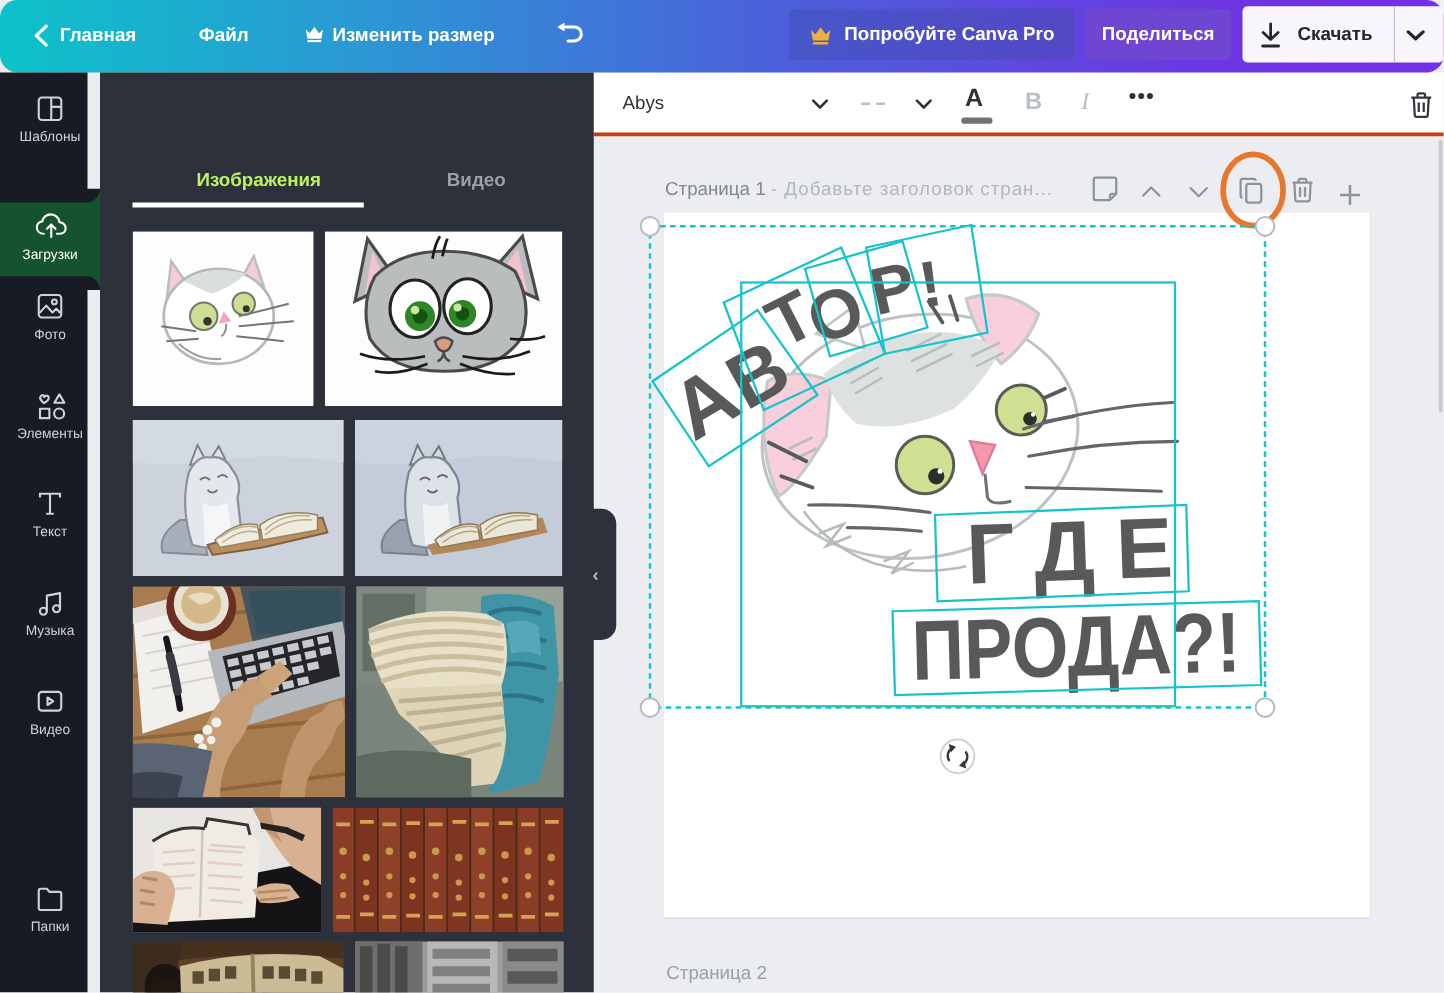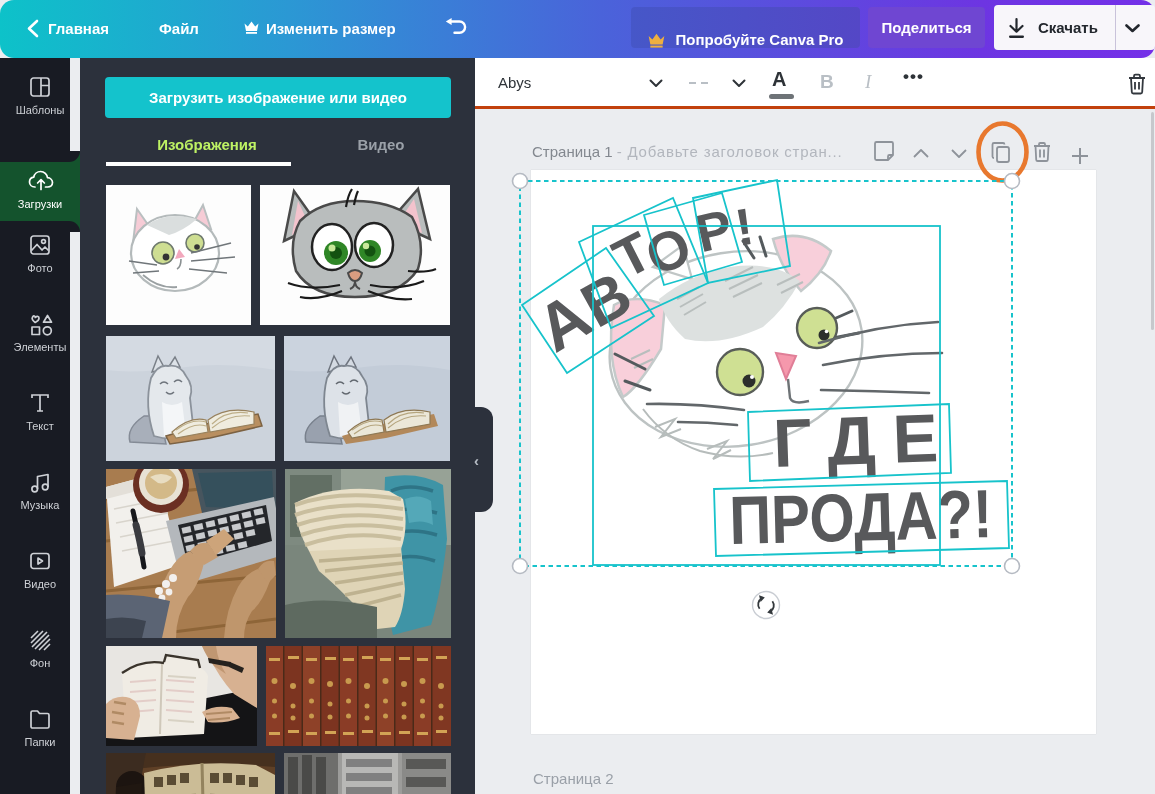--- a/index.html
+++ b/index.html
@@ -5,21 +5,21 @@
 html,body{margin:0;padding:0;width:1155px;height:794px;overflow:hidden;
 font-family:"Liberation Sans",sans-serif;}
 *{box-sizing:border-box;}
 #root{position:relative;width:1155px;height:794px;background:#ebedf0;}
 
 #topbar{position:absolute;left:0;top:0;width:1155px;height:58px;
 background:linear-gradient(90deg,#0dc2c9 0%,#2b98d4 25%,#4a63da 52%,#6d35e2 85%,#7430e8 100%);border-radius:14px;}
 .tb{position:absolute;color:#fff;font-size:15px;font-weight:bold;}
 #btn-pro{position:absolute;left:631px;top:7px;width:229px;height:41px;border-radius:4px;
 background:linear-gradient(90deg,#4657c8,#5447c6);color:#fff;font-size:15px;font-weight:bold;
-display:flex;align-items:flex-end;justify-content:center;}
+display:flex;align-items:center;justify-content:center;}
 #btn-share{position:absolute;left:868px;top:7px;width:117px;height:41px;border-radius:4px;
 background:#6f46d2;color:#fff;font-size:15px;font-weight:bold;
 display:flex;align-items:center;justify-content:center;}
 #btn-dl{position:absolute;left:994px;top:5px;width:161px;height:45px;border-radius:4px;
 background:#f8f6fa;color:#23272d;font-size:15px;font-weight:bold;}
 
 #sidebar{position:absolute;left:0;top:58px;width:70px;height:736px;background:#181b23;}
 .sbitem{position:absolute;left:0;width:80px;height:79px;color:#ced1d6;font-size:11px;text-align:center;}
 .sbitem .lbl{position:absolute;top:46px;width:80px;text-align:center;}
 .sbitem svg{position:absolute;left:28px;top:17px;}
@@ -261,39 +261,30 @@
     </div>
     <div class="sbitem" style="top:474px">
       <svg width="24" height="24" viewBox="0 0 24 24">
           <g fill="none" stroke="#ced1d6" stroke-width="1.7" stroke-linejoin="round">
             <rect x="3" y="4.5" width="18" height="15" rx="2.5"></rect>
             <path d="M10 9 L14.5 12 L10 15 Z"></path>
           </g>
         </svg>
       <div class="lbl">Видео</div>
     </div>
-    <div class="sbitem" style="top:553px">
-      <svg width="26" height="26" viewBox="0 0 26 26">
-          <g stroke="#ced1d6" stroke-width="1.6">
-            <path d="M3 10 L10 3 M3 15 L15 3 M4 19 L19 4 M7 21 L21 7 M11 22 L22 11 M16 22 L22 16"></path>
-          </g>
-        </svg>
-      <div class="lbl">Фон</div>
-    </div>
     <div class="sbitem" style="top:632px">
       <svg width="24" height="24" viewBox="0 0 24 24">
           <g fill="none" stroke="#ced1d6" stroke-width="1.7" stroke-linejoin="round">
             <path d="M3 19.5 L3 5.5 C3 4.7 3.7 4 4.5 4 L9.5 4 L11.5 6.5 L19.5 6.5 C20.3 6.5 21 7.2 21 8 L21 19.5 C21 20.3 20.3 21 19.5 21 L4.5 21 C3.7 21 3 20.3 3 19.5 Z"></path>
           </g>
         </svg>
       <div class="lbl">Папки</div>
     </div>
   </div>
   <div id="panel">
-    <div id="upbtn">Загрузить изображение или видео</div>
     <div id="tab1">Изображения</div>
     <div id="tab2">Видео</div>
     <div id="tabline"></div>
     <div class="thumb" style="left:26px;top:127px;width:145px;height:140px">
       <svg width="145" height="140" viewBox="0 0 145 140">
           <rect width="145" height="140" fill="#fdfdfd"></rect>
       <g transform="translate(1,6)">
       <path d="M30 18 L44 38 L26 52 Z" fill="#f6ccd6" stroke="#b9bfc0" stroke-width="2"></path>
       <path d="M96 14 L104 38 L84 36 Z" fill="#f6ccd6" stroke="#b9bfc0" stroke-width="2"></path>
       <ellipse cx="68" cy="62" rx="44" ry="38" fill="#fff" stroke="#b4babb" stroke-width="2.2"></ellipse>

